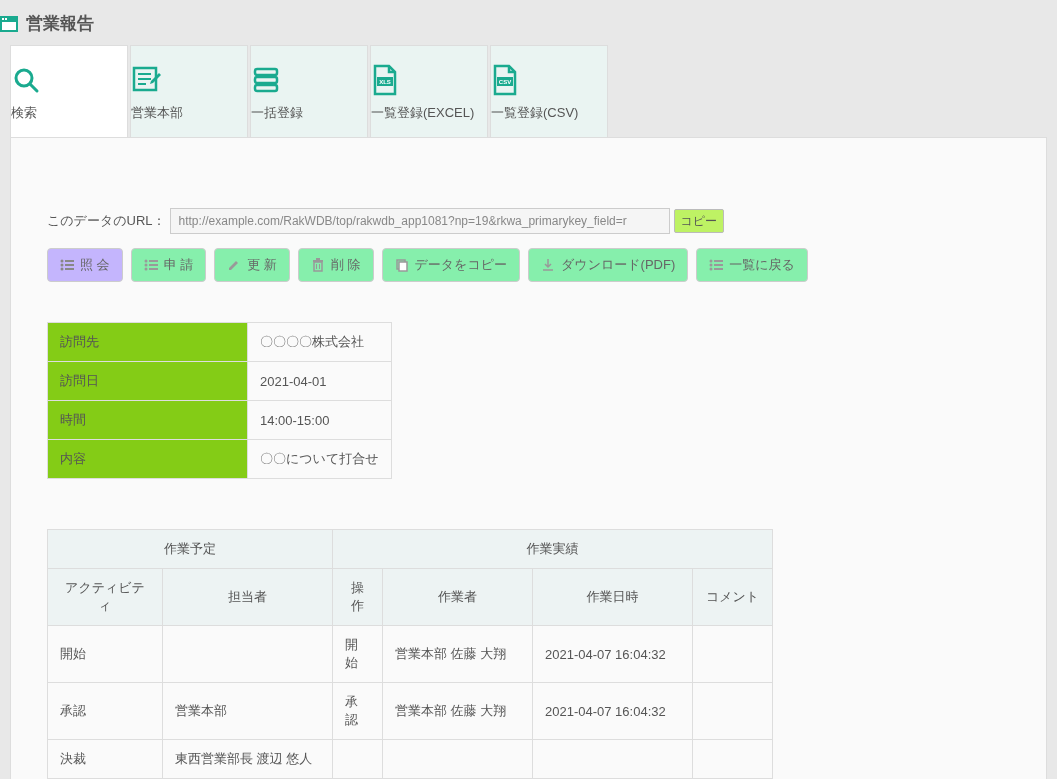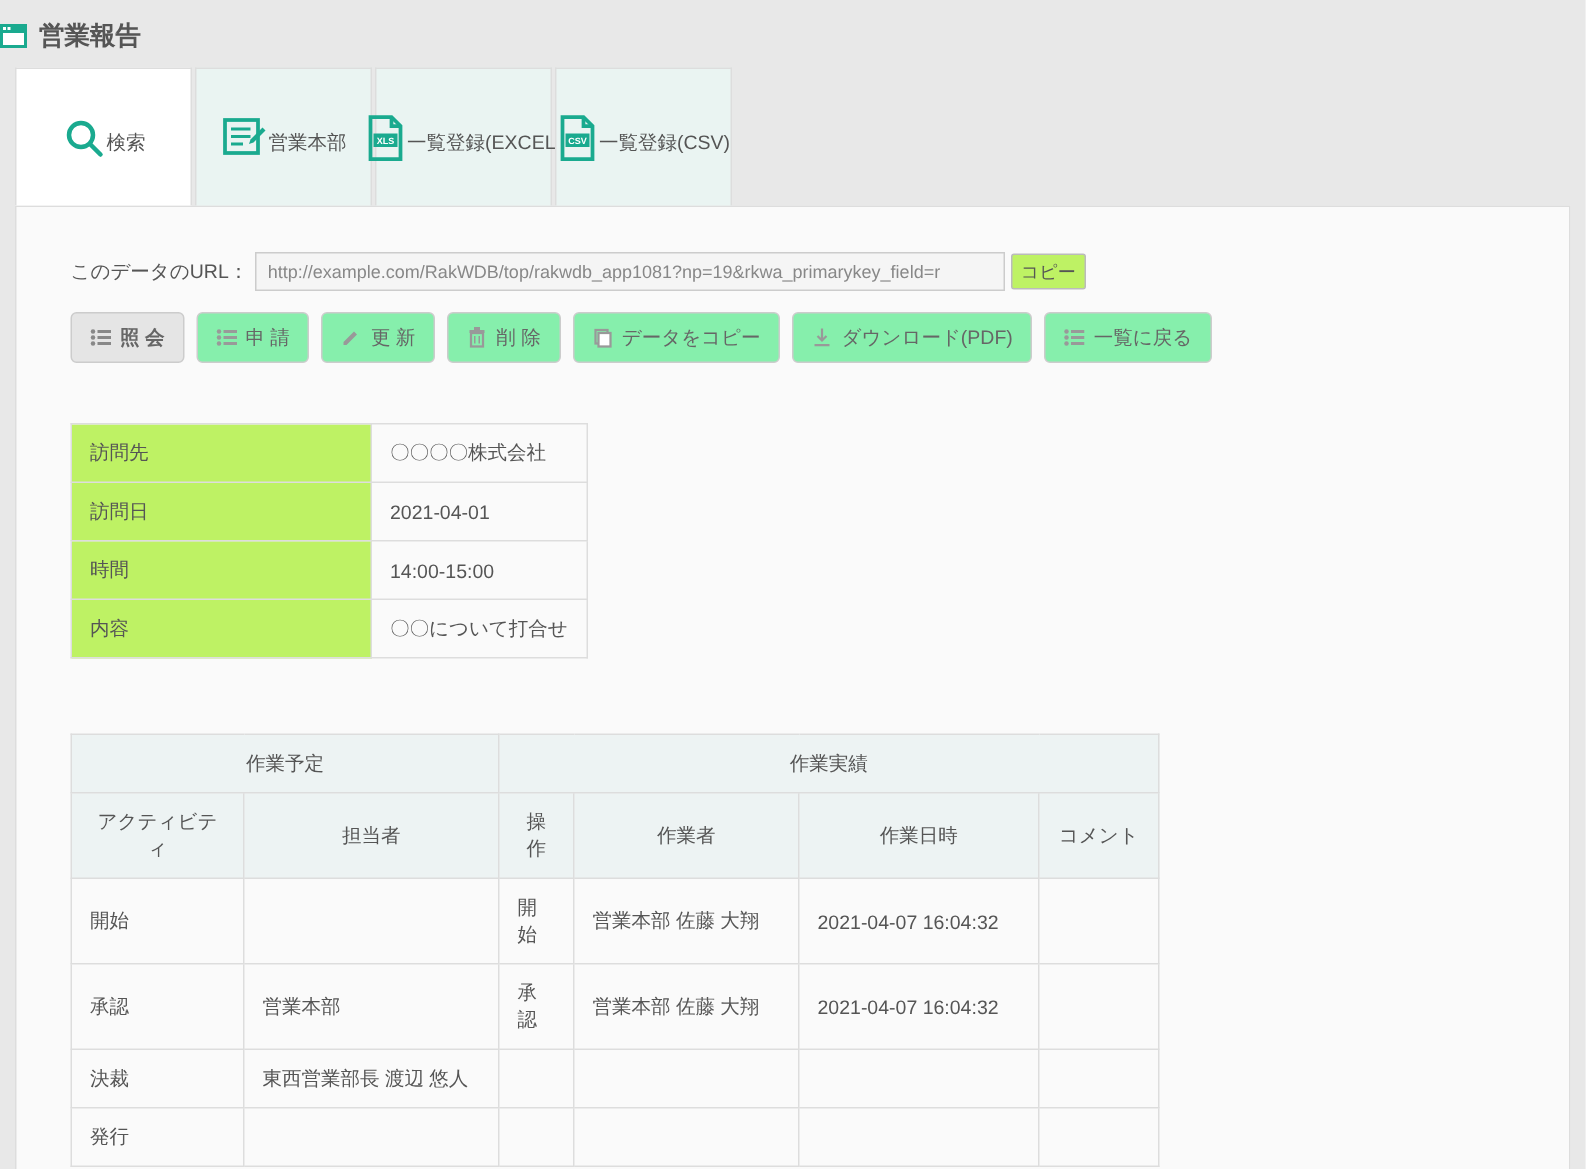--- a/index.html
+++ b/index.html
@@ -28,22 +28,22 @@
   display: flex;
   padding: 0 10px;
 }
 .tab {
   width: 118px;
   height: 92px;
   background: #eaf4f2;
   border: 1px solid #ddd;
   border-bottom: none;
   display: flex;
-  flex-direction: row;
-  align-items: center;
+  flex-direction: column;
+  align-items: flex-start;
   justify-content: center;
   cursor: pointer;
   margin-right: 2px;
 }
 .tab.active {
   background: #fff;
 }
 .tab:nth-child(4), .tab:nth-child(5) {
   width: 118px;
 }
@@ -63,20 +63,21 @@
   background: #fafafa;
   border: 1px solid #ddd;
   margin: 0 10px 10px;
   padding: 30px 36px 60px;
   min-height: 620px;
 }
 .url-row {
   display: flex;
   align-items: center;
   margin-bottom: 14px;
+  margin-top: 40px;
 }
 .url-label {
   font-size: 13px;
   color: #555;
   margin-right: 4px;
 }
 .url-input {
   flex: 0 0 500px;
   height: 26px;
   border: 1px solid #ccc;
@@ -108,41 +109,41 @@
   padding: 0 12px;
   border: 1px solid #ccc;
   border-radius: 4px;
   background: #86efac;
   font-size: 13px;
   color: #666;
   cursor: pointer;
   gap: 6px;
 }
 .tool-btn.active {
-  background: #e5e5e5;
-  font-weight: bold;
+  background: #c4b5fd;
+  font-weight: normal;
 }
 .tool-icon {
   display: inline-flex;
   align-items: center;
   justify-content: center;
 }
 .detail-table {
   border-collapse: collapse;
   margin-bottom: 50px;
 }
 .detail-table th, .detail-table td {
   border: 1px solid #ddd;
   padding: 10px 12px;
   text-align: left;
   font-weight: normal;
   font-size: 13px;
 }
 .detail-table th {
-  background: #bef264;
+  background: #84cc16;
   width: 200px;
 }
 .detail-table td {
   min-width: 140px;
 }
 .workflow-table {
   border-collapse: collapse;
 }
 .workflow-table th, .workflow-table td {
   border: 1px solid #ddd;
@@ -196,20 +197,30 @@
           <line x1="7" y1="9" x2="20" y2="9" stroke="#1aaa8f" stroke-width="2"></line>
           <line x1="7" y1="14" x2="20" y2="14" stroke="#1aaa8f" stroke-width="2"></line>
           <line x1="7" y1="19" x2="15" y2="19" stroke="#1aaa8f" stroke-width="2"></line>
           <path d="M20 16 L28 8 L30 10 L22 18 L19 19 Z" fill="#1aaa8f"></path>
         </svg>
     </span>
     <span class="tab-label">営業本部</span>
   </div>
   <div class="tab">
     <span class="tab-icon">
+      <svg width="30" height="30" viewBox="0 0 30 30">
+          <rect x="4" y="4" width="22" height="6" rx="2" fill="none" stroke="#1aaa8f" stroke-width="2.5"></rect>
+          <rect x="4" y="12" width="22" height="6" rx="2" fill="none" stroke="#1aaa8f" stroke-width="2.5"></rect>
+          <rect x="4" y="20" width="22" height="6" rx="2" fill="none" stroke="#1aaa8f" stroke-width="2.5"></rect>
+        </svg>
+    </span>
+    <span class="tab-label">一括登録</span>
+  </div>
+  <div class="tab">
+    <span class="tab-icon">
       <svg width="28" height="32" viewBox="0 0 28 32">
           <path d="M4 2 H18 L24 8 V30 H4 Z" fill="none" stroke="#1aaa8f" stroke-width="2.5"></path>
           <path d="M18 2 V8 H24" fill="none" stroke="#1aaa8f" stroke-width="2.5"></path>
           <rect x="6" y="13" width="16" height="9" fill="#1aaa8f"></rect>
           <text x="14" y="20" font-size="6" fill="#fff" text-anchor="middle" font-weight="bold">XLS</text>
         </svg>
     </span>
     <span class="tab-label">一覧登録(EXCEL)</span>
   </div>
   <div class="tab">

